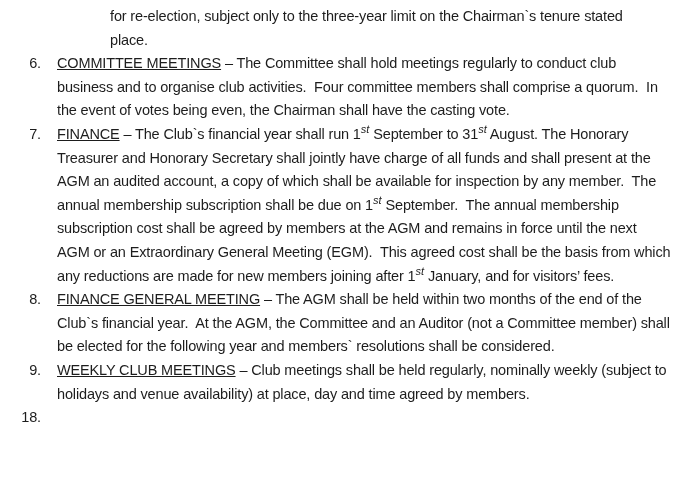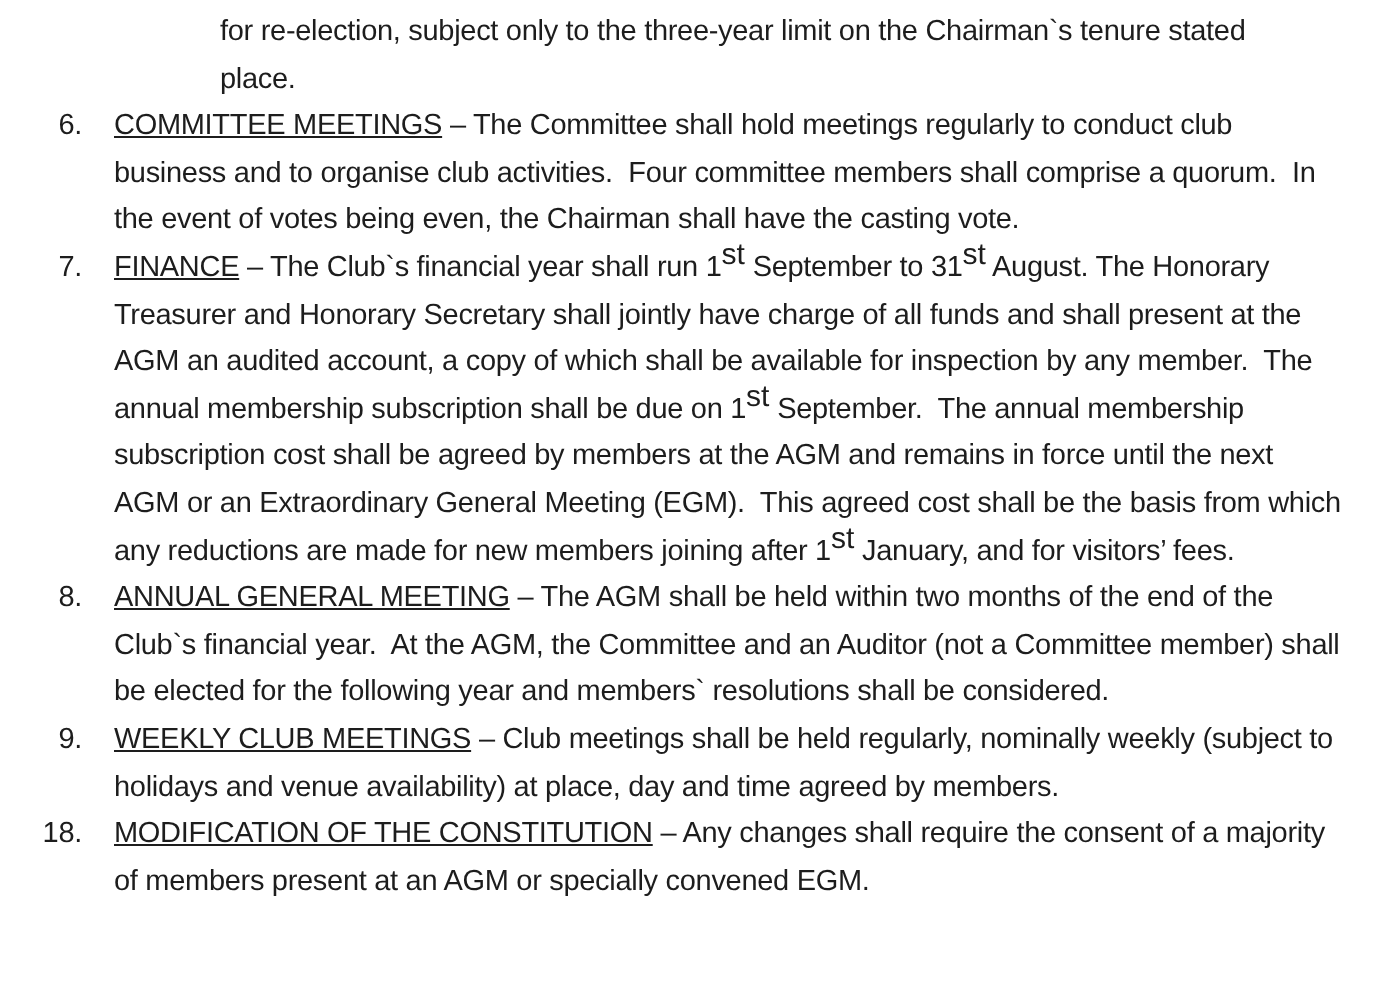--- a/index.html
+++ b/index.html
@@ -40,24 +40,25 @@
   .body {
     margin-left: 16px;
     width: 614px;
     white-space: pre-wrap;
   }
   .heading {
     font-weight: normal;
     text-decoration: underline;
   }
   .body sup {
-    font-size: 15px;
+    font-size: 11px;
     line-height: 0;
     vertical-align: super;
     letter-spacing: 0;
+    font-style: italic;
   }
 </style>
 </head>
 <body>
 
 <div class="page">
 
   <div class="intro">
     <div class="line">for re-election, subject only to the three-year limit on the Chairman`s tenure stated</div>
     <div class="line">place.</div>
@@ -70,28 +71,27 @@
       <div class="body"><span class="heading">COMMITTEE MEETINGS</span><span class="text"><span> – The Committee shall hold meetings regularly to conduct club business and to organise club activities.  Four committee members shall comprise a quorum.  In the event of votes being even, the Chairman shall have the casting vote.</span></span></div>
     </div>
 
     <div class="item">
       <span class="num">7.</span>
       <div class="body"><span class="heading">FINANCE</span><span class="text"><span> – The Club`s financial year shall run 1</span><sup>st</sup><span> September to 31</span><sup>st</sup><span> August. The Honorary Treasurer and Honorary Secretary shall jointly have charge of all funds and shall present at the AGM an audited account, a copy of which shall be available for inspection by any member.  The annual membership subscription shall be due on 1</span><sup>st</sup><span> September.  The annual membership subscription cost shall be agreed by members at the AGM and remains in force until the next AGM or an Extraordinary General Meeting (EGM).  This agreed cost shall be the basis from which any reductions are made for new members joining after 1</span><sup>st</sup><span> January, and for visitors’ fees.</span></span></div>
     </div>
 
     <div class="item">
       <span class="num">8.</span>
-      <div class="body"><span class="heading">ANNUAL GENERAL MEETING</span><span class="text"><span> – The AGM shall be held within two months of the end of the Club`s financial year.  At the AGM, the Committee and an Auditor (not a Committee member) shall be elected for the following year and members` resolutions shall be considered.</span></span></div>
+      <div class="body"><span class="heading">FINANCE GENERAL MEETING</span><span class="text"><span> – The AGM shall be held within two months of the end of the Club`s financial year.  At the AGM, the Committee and an Auditor (not a Committee member) shall be elected for the following year and members` resolutions shall be considered.</span></span></div>
     </div>
 
     <div class="item">
       <span class="num">9.</span>
       <div class="body"><span class="heading">WEEKLY CLUB MEETINGS</span><span class="text"><span> – Club meetings shall be held regularly, nominally weekly (subject to holidays and venue availability) at place, day and time agreed by members.</span></span></div>
     </div>
 
     <div class="item">
       <span class="num">18.</span>
-      <div class="body"><span class="heading">MODIFICATION OF THE CONSTITUTION</span><span class="text"><span> – Any changes shall require the consent of a majority of members present at an AGM or specially convened EGM.</span></span></div>
     </div>
 
   </div>
 
 </div>
 
 </body></html>

